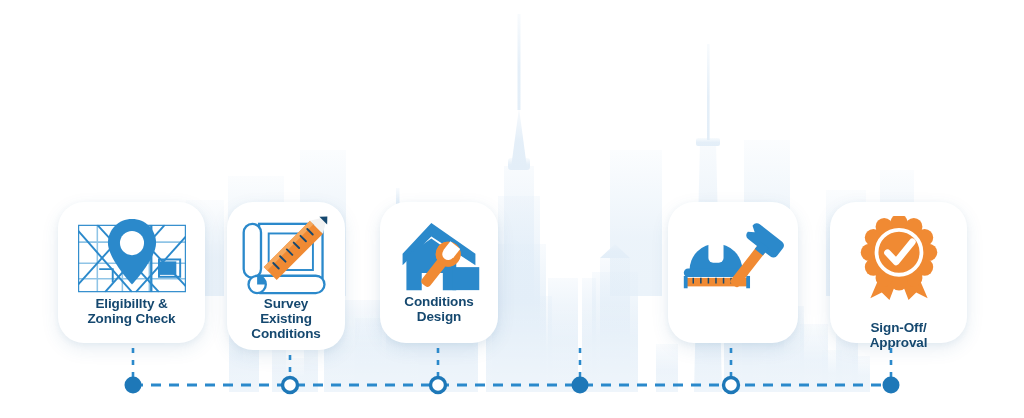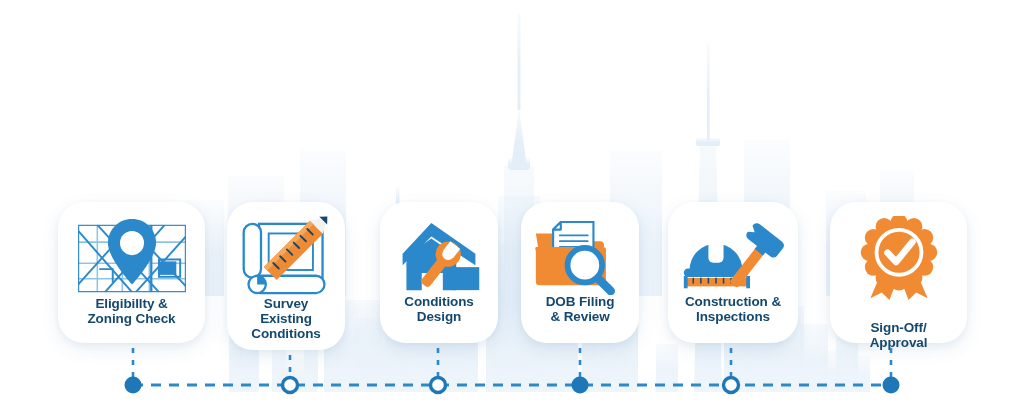--- a/index.html
+++ b/index.html
@@ -225,47 +225,20 @@
             <circle cx="48.5" cy="31" r="13" fill="#F08A33"></circle>
             <path d="M42 19 L42 31 L55 31 L55 19 Z" fill="#ffffff"></path>
             <circle cx="48.5" cy="31" r="6.2" fill="#ffffff"></circle>
           </g>
         </svg>
       </div>
       <div class="card-label">Conditions
 Design</div>
     </div>
 
-    <div class="card" style="left:521px;top:202px;width:118px;height:141px;padding-top:16px;">
-      <div class="card-icon" style="height:76px;">
-        <svg viewBox="0 0 100 80" width="96" height="77" aria-hidden="true">
-
-          <path d="M4 16 h26 l7 8 h34 a4 4 0 0 1 4 4 v12 h-67 Z" fill="#F08A33"></path>
-
-          <path d="M30 4 h34 v40 h-42 v-32 Z" fill="#ffffff" stroke="#2B89CB" stroke-width="2.2"></path>
-          <path d="M30 4 L22 12 h8 Z" fill="#ffffff" stroke="#2B89CB" stroke-width="2.2" stroke-linejoin="round"></path>
-          <g stroke="#2B89CB" stroke-width="2" stroke-linecap="round">
-            <line x1="29" y1="18" x2="58" y2="18"></line>
-            <line x1="29" y1="24" x2="58" y2="24"></line>
-            <line x1="29" y1="30" x2="58" y2="30"></line>
-            <line x1="29" y1="36" x2="48" y2="36"></line>
-          </g>
-          <rect x="68" y="34" width="9" height="10" fill="#F08A33"></rect>
-
-          <path d="M4 30 h70 a3 3 0 0 1 3 3 v33 a4 4 0 0 1 -4 4 h-65 a4 4 0 0 1 -4 -4 v-32 a4 4 0 0 1 0 -4 Z" fill="#F08A33"></path>
-
-          <g>
-            <line x1="66" y1="60" x2="82" y2="76" stroke="#2B89CB" stroke-width="9" stroke-linecap="round"></line>
-            <circle cx="55" cy="49" r="18" fill="#ffffff" stroke="#2B89CB" stroke-width="6"></circle>
-          </g>
-        </svg>
-      </div>
-      <div class="card-label">DOB Filing
-&amp; Review</div>
-    </div>
 
     <div class="card" style="left:668px;top:202px;width:130px;height:141px;padding-top:20px;">
       <div class="card-icon" style="height:72px;">
         <svg viewBox="0 0 112 74" width="106" height="70" aria-hidden="true">
 
           <path d="M10 50 a28 28 0 0 1 56 0 Z" fill="#2B89CB"></path>
           <rect x="30" y="18" width="16" height="24" rx="5" fill="#ffffff"></rect>
           <rect x="4" y="48" width="68" height="9" rx="4.5" fill="#2B89CB"></rect>
 
           <rect x="6" y="58" width="66" height="9" fill="#F08A33"></rect>
@@ -281,22 +254,20 @@
           <rect x="4" y="56" width="4" height="13" fill="#2B89CB"></rect>
           <rect x="70" y="56" width="4" height="13" fill="#2B89CB"></rect>
 
           <g transform="rotate(38 80 36)">
             <rect x="74" y="22" width="11" height="52" rx="3" fill="#F08A33"></rect>
             <path d="M62 6 h30 a5 5 0 0 1 5 5 v10 a5 5 0 0 1 -5 5 h-30 a5 5 0 0 1 -5 -5 v-1 l6 -4 -6 -4 v-1 a5 5 0 0 1 5 -5 Z" fill="#2B89CB"></path>
             <rect x="74" y="20" width="11" height="10" fill="#2B89CB"></rect>
           </g>
         </svg>
       </div>
-      <div class="card-label">Construction &amp;
-Inspections</div>
     </div>
 
     <div class="card" style="left:830px;top:202px;width:137px;height:141px;padding-top:18px;gap:22px;">
       <div class="card-icon" style="height:78px;">
         <svg viewBox="0 0 96 90" width="92" height="86" aria-hidden="true">
 
           <polygon points="30,58 18,86 30,80 38,88 48,62" fill="#F08A33"></polygon>
           <polygon points="66,58 78,86 66,80 58,88 48,62" fill="#F08A33"></polygon>
 
           <g fill="#F08A33">

